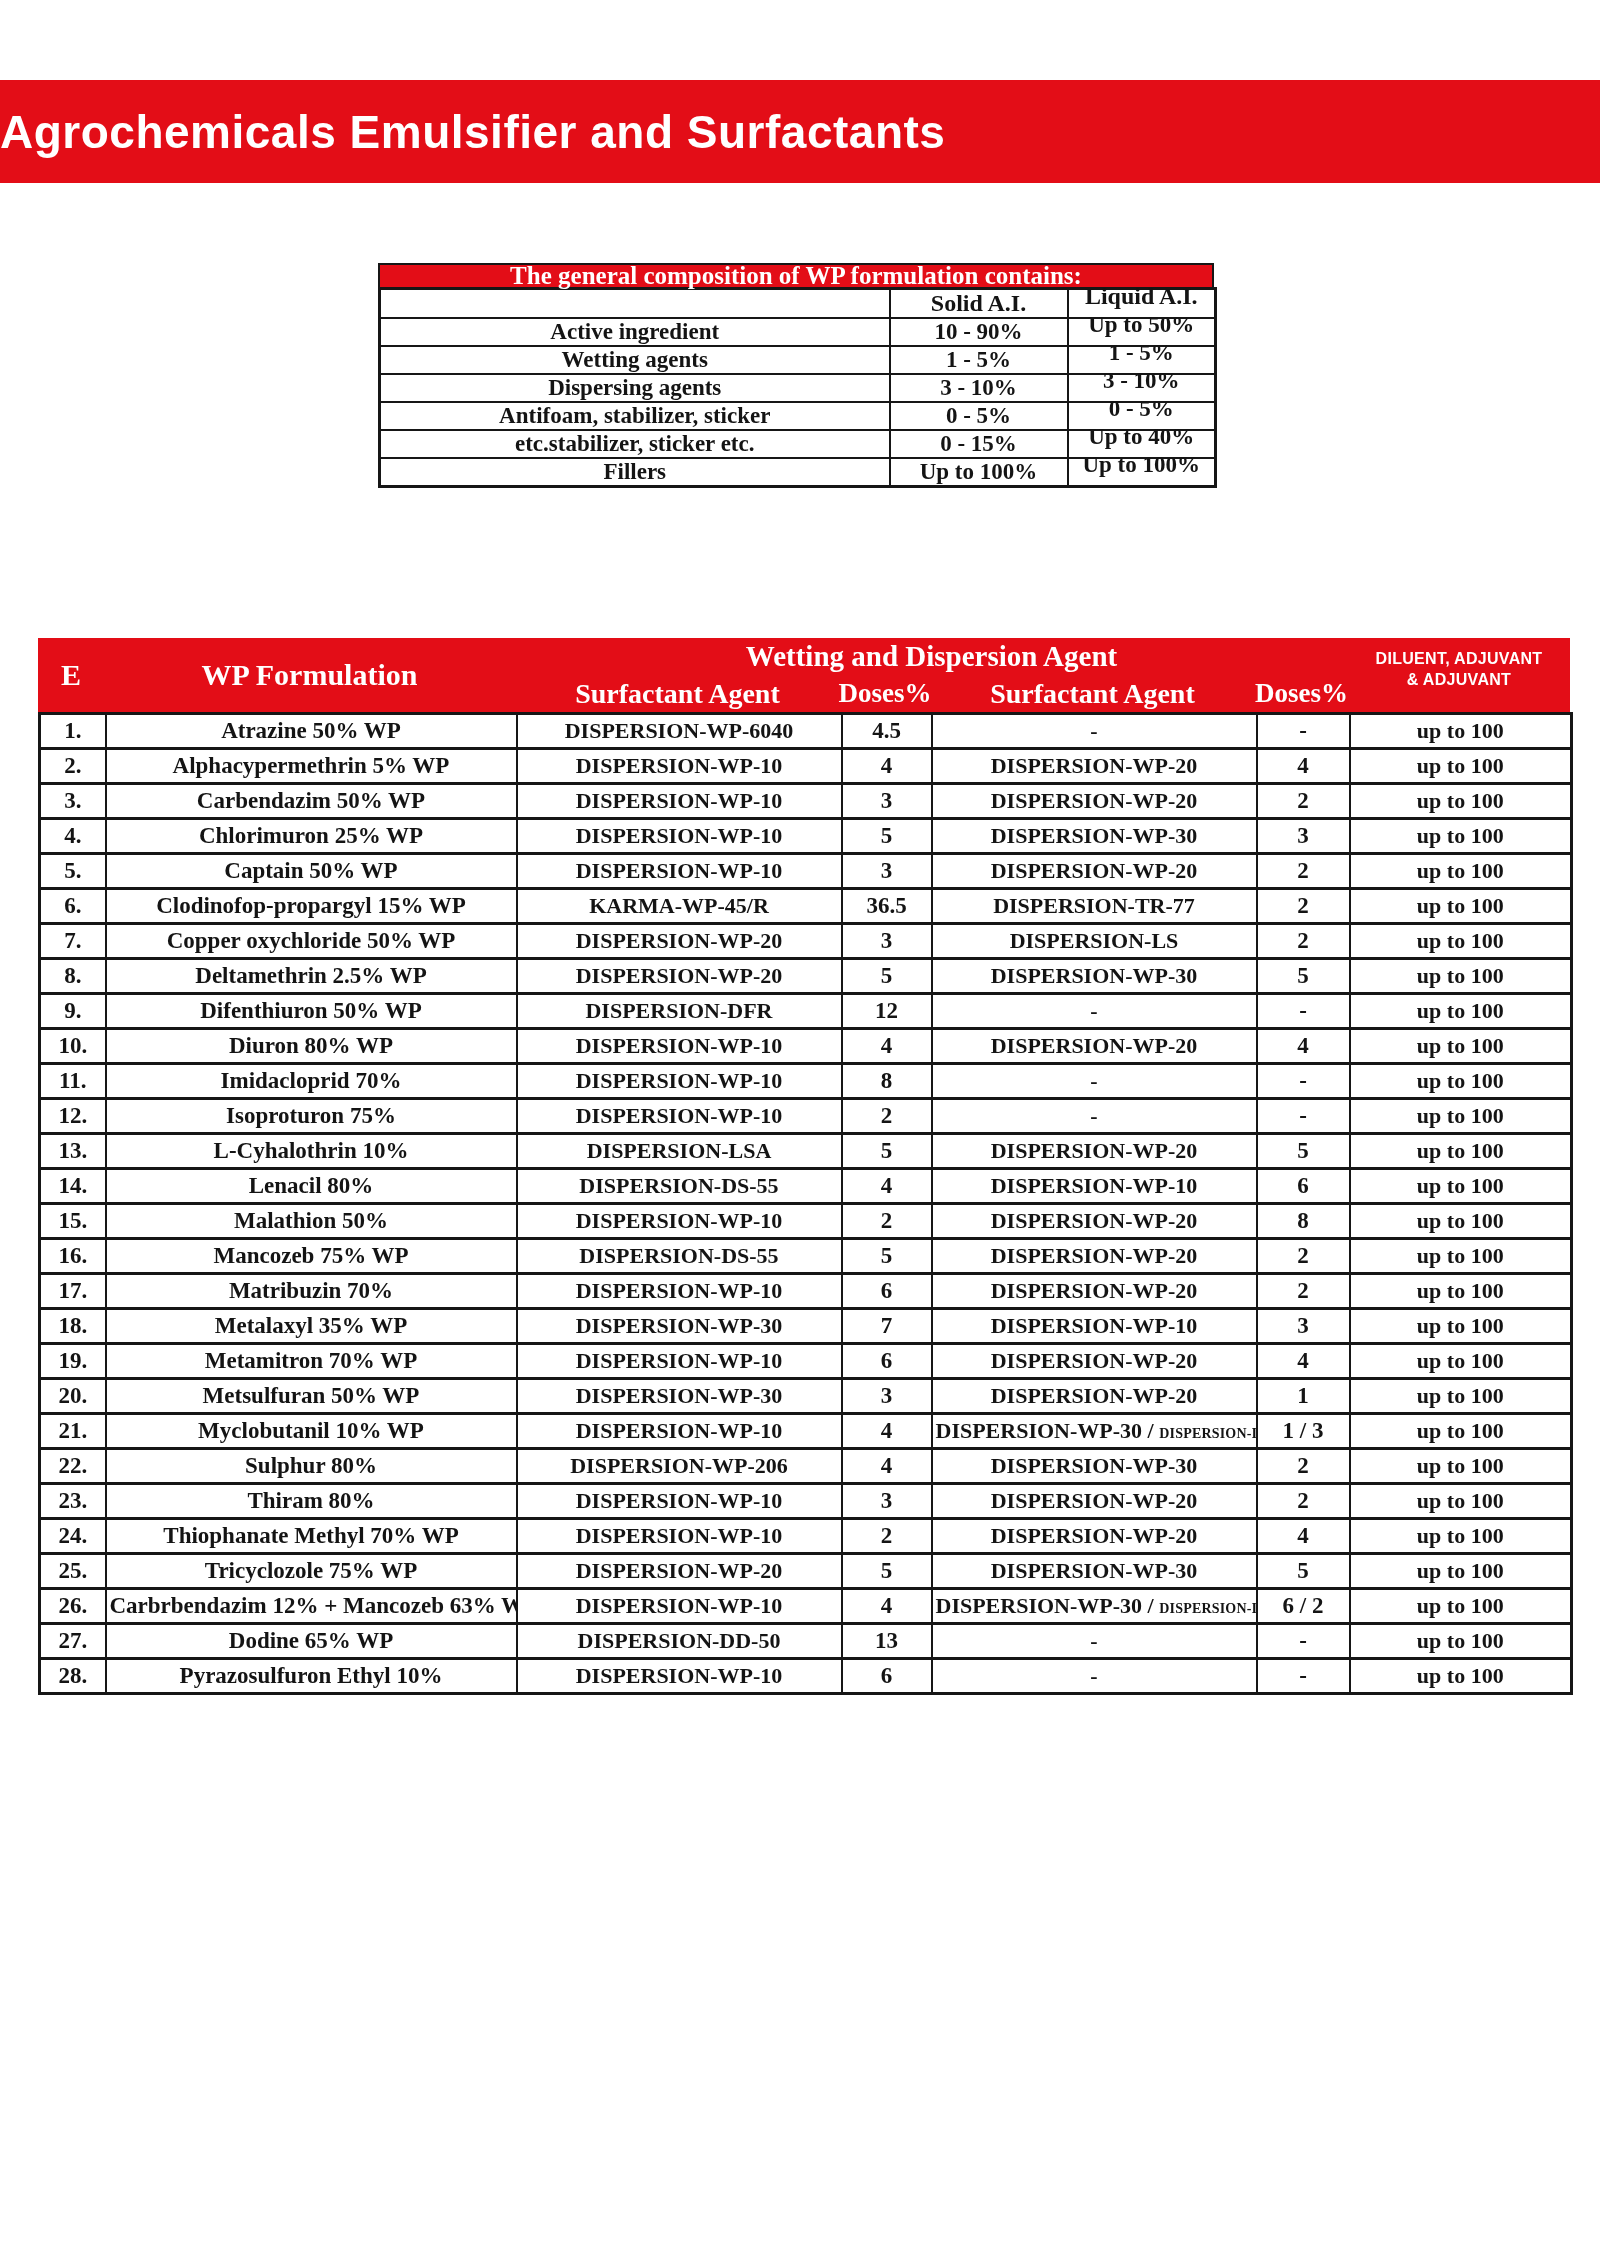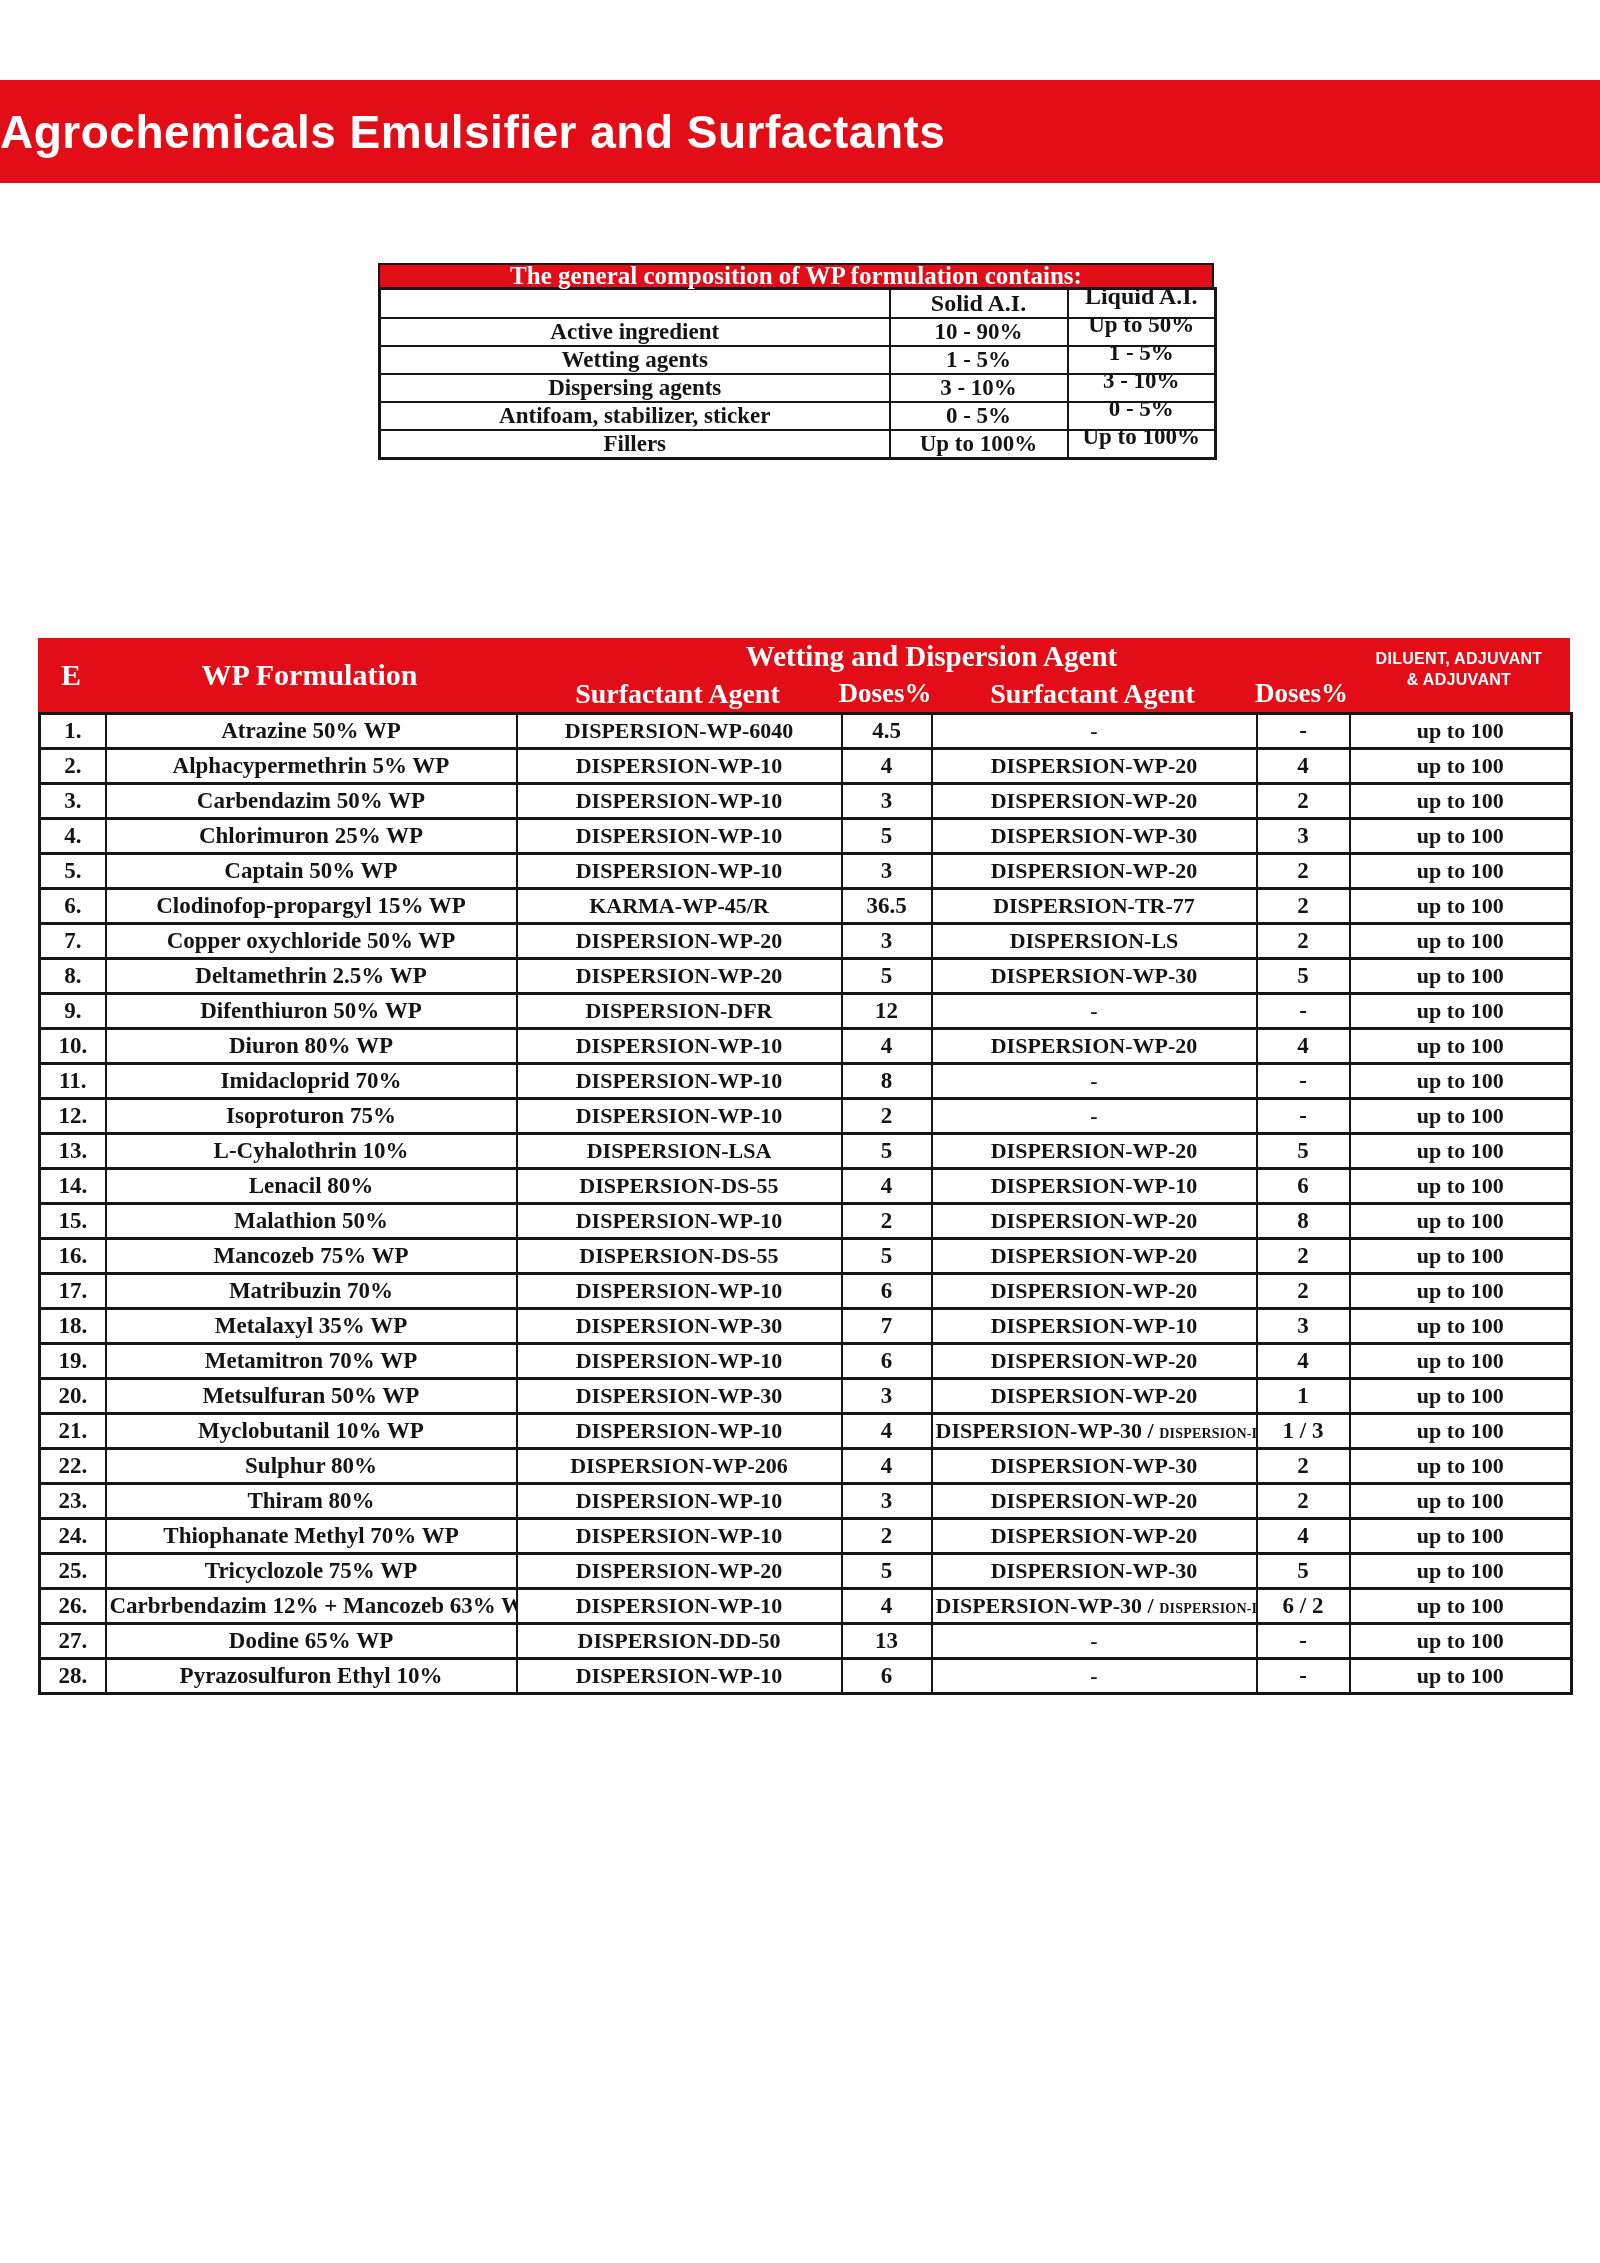--- a/index.html
+++ b/index.html
@@ -113,20 +113,25 @@
           </tr>
           <tr>
             <td><span>Dispersing agents</span></td>
             <td><span>3 - 10%</span></td>
             <td><span class="raise">3 - 10%</span></td>
           </tr>
           <tr>
             <td><span>Antifoam, stabilizer, sticker</span></td>
             <td><span>0 - 5%</span></td>
             <td><span class="raise">0 - 5%</span></td>
+          </tr>
+          <tr>
+            <td><span>etc.stabilizer, sticker etc.</span></td>
+            <td><span>0 - 15%</span></td>
+            <td><span class="raise">Up to 40%</span></td>
           </tr>
           <tr>
             <td><span>Fillers</span></td>
             <td><span>Up to 100%</span></td>
             <td><span class="raise">Up to 100%</span></td>
           </tr>
         </tbody>
     </table>
   </section>
 

